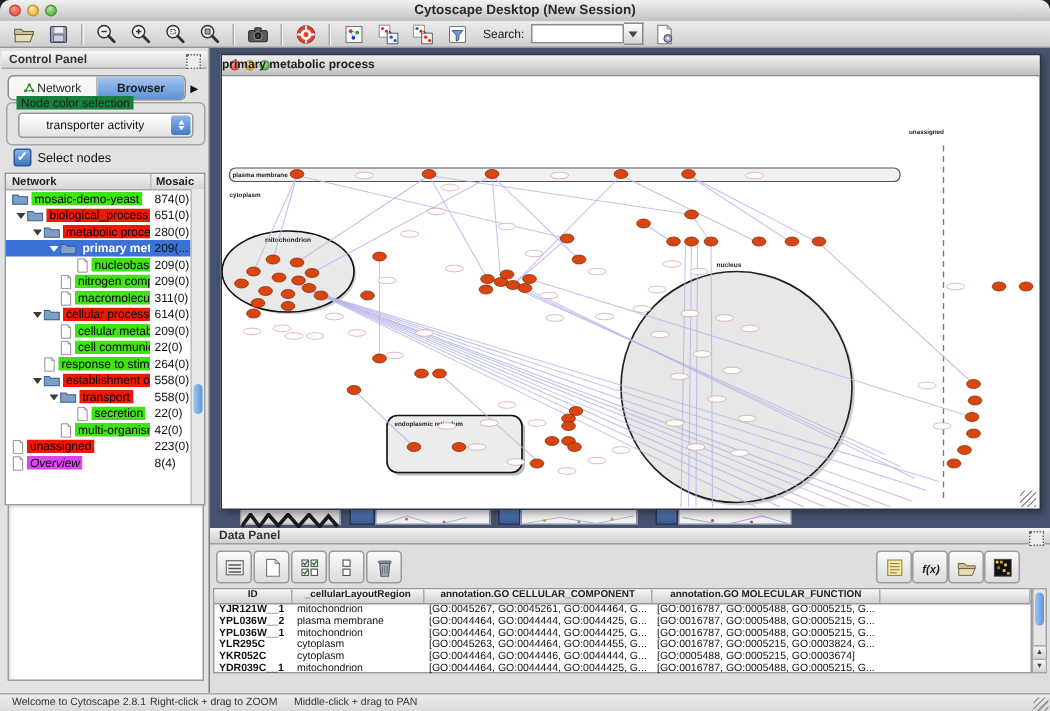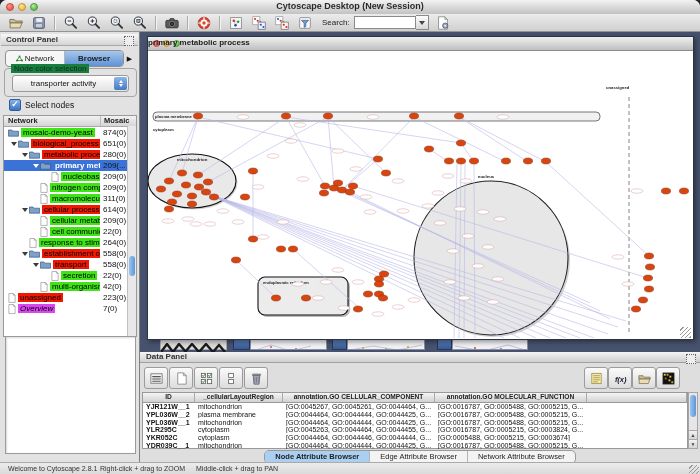--- a/index.html
+++ b/index.html
@@ -506,21 +506,21 @@
             <span class="lblwrap">
               <span style="flex: 0 0 auto; width: 4px;"></span>
               <span class="ticon">
                 <svg width="8" height="10" viewBox="0 0 9 11">
                   <path d="M1 0.5h5l2 2V10.5H1z" fill="#fff" stroke="#888" stroke-width="0.7"></path>
                   <path d="M6 0.5l2 2h-2z" fill="#ddd" stroke="#888" stroke-width="0.5"></path>
                 </svg>
               </span>
               <span class="chip" style="background: #d946ef; font-style: italic;">Overview</span>
             </span>
-            <span class="count">7(0)</span>
+            <span class="count">8(4)</span>
           </div>
         </div>
       <div class="tree-scroll">
           <div class="tree-thumb"></div>
         </div>
     </div>
     <div class="birdseye"></div>
   </div>
 
   <div class="desktop">
@@ -851,27 +851,20 @@
           </div>
         </div>
     </div>
     <div class="dp-scroll">
       <div class="dp-thumb"></div>
       <div class="dp-arrows">
           <div>▲</div>
           <div>▼</div>
         </div>
     </div>
-    <div class="dp-tabs">
-        <div class="dp-tabset" id="dp-tabset">
-          <div class="dp-tab sel">Node Attribute Browser</div>
-          <div class="dp-tab">Edge Attribute Browser</div>
-          <div class="dp-tab">Network Attribute Browser</div>
-        </div>
-      </div>
   </div>
 
   <div class="statusbar">
     <span style="left:8px;">Welcome to Cytoscape 2.8.1</span>
     <span style="left:100px;">Right-click + drag to ZOOM</span>
     <span style="left:196px;">Middle-click + drag to PAN</span>
     <span class="sgrip"></span>
   </div>
 </div>
 

